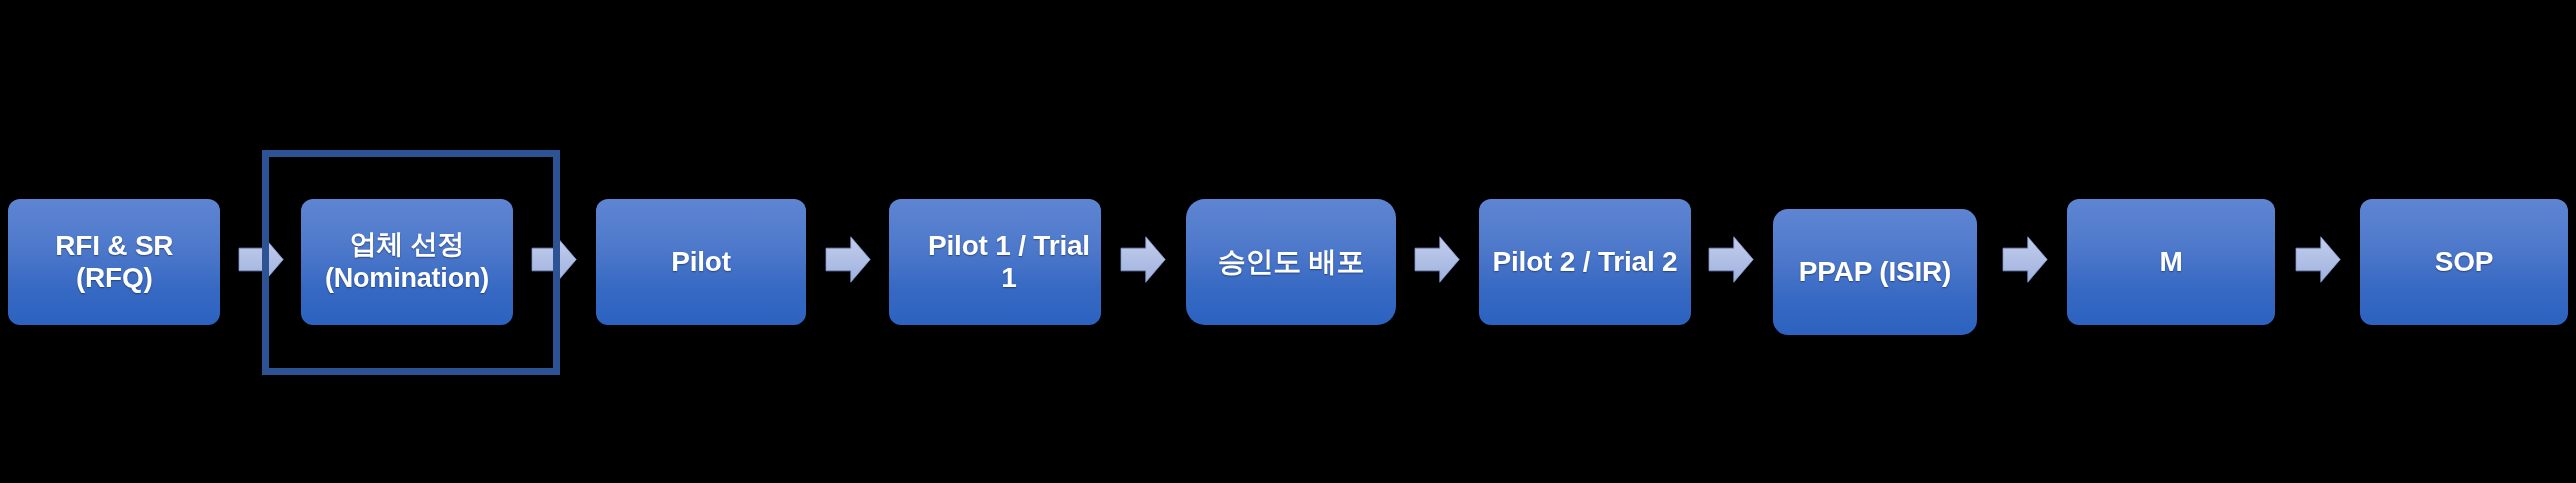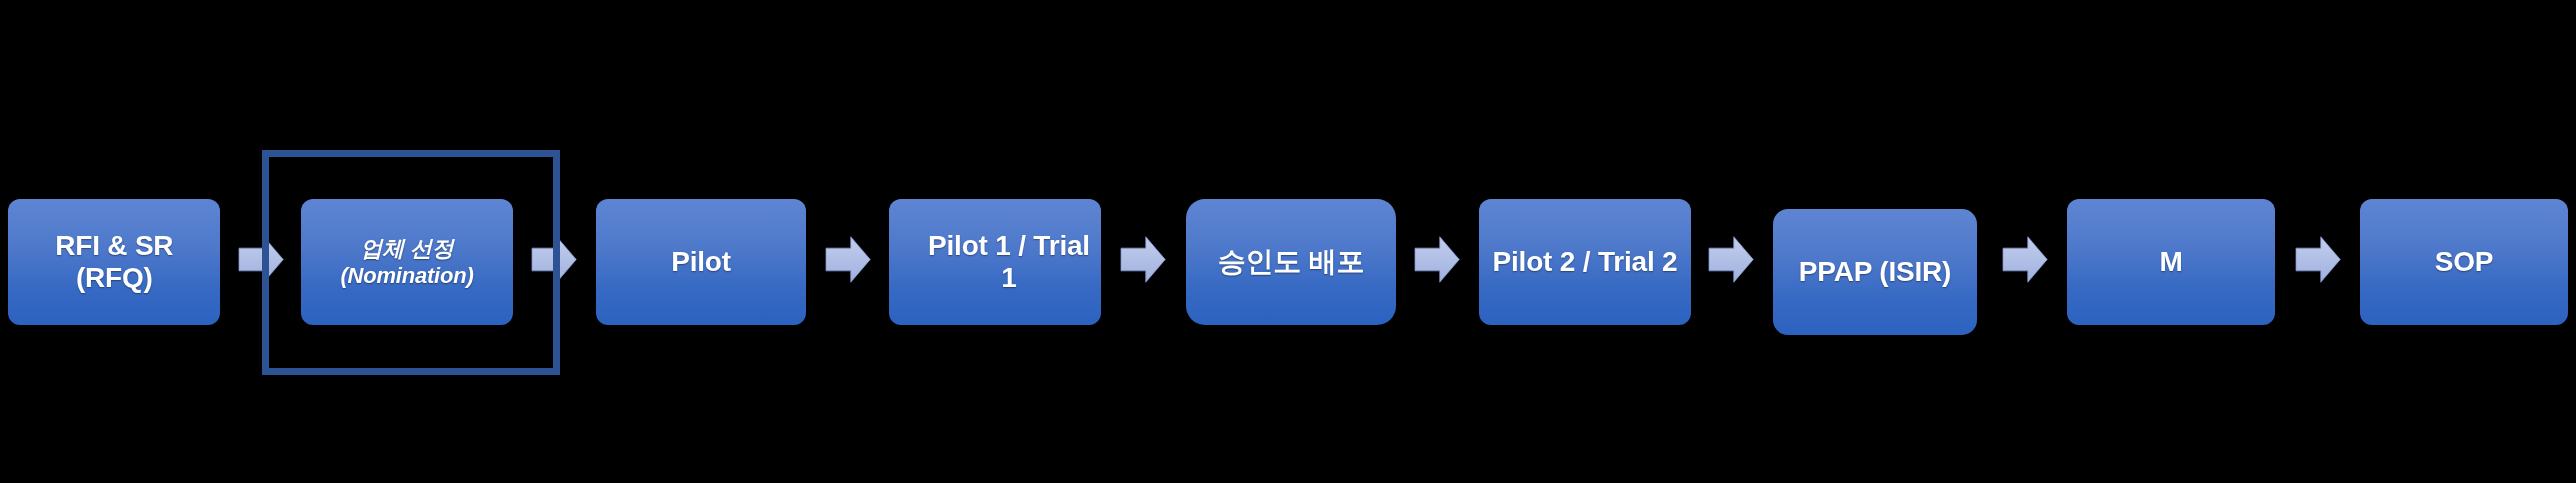--- a/index.html
+++ b/index.html
@@ -35,23 +35,22 @@
     color: #FFFFFF;
     font-weight: bold;
     font-size: 28px;
     line-height: 1.16;
     letter-spacing: -0.2px;
     text-shadow: 0 0.8px 1.5px rgba(0,0,0,0.40);
     padding: 0 6px;
     white-space: pre-line;
   }
   .step-label.two-line {
-    font-size: 22px;
+    font-size: 27px;
     line-height: 1.25;
-    font-style: italic;
   }
 
   
   .arrow-connector {
     position: absolute;
     z-index: 3;
   }
   .arrow-connector svg {
     display: block;
     width: 100%;

